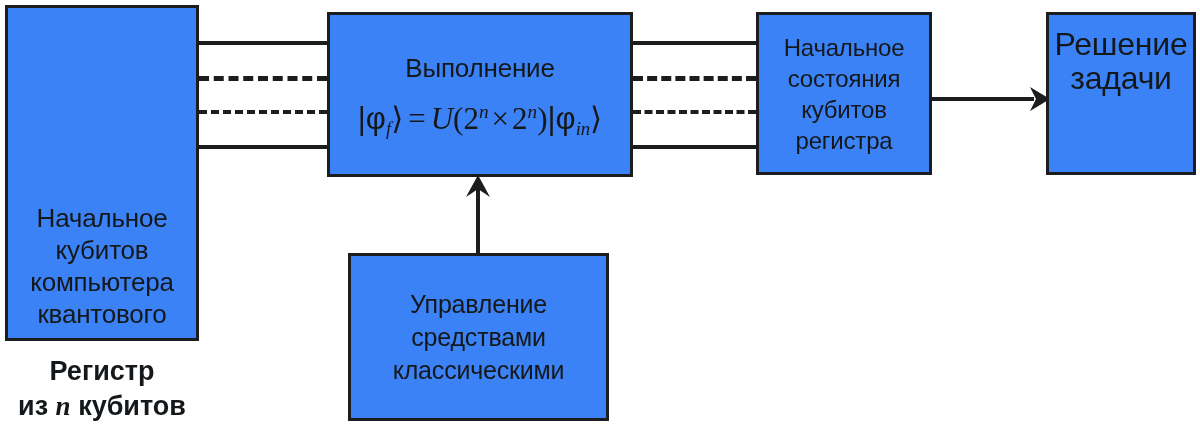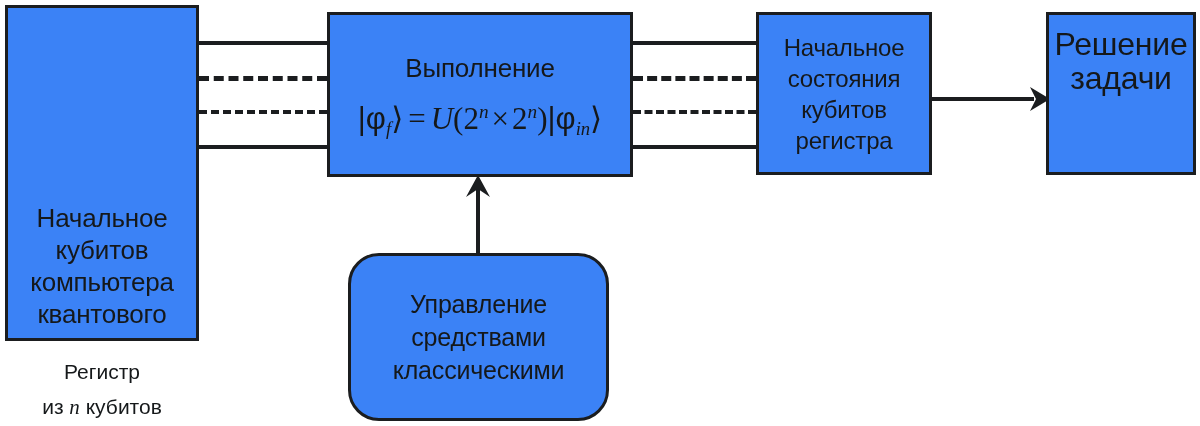--- a/index.html
+++ b/index.html
@@ -108,37 +108,37 @@
   }
   #solution-box .box-line { font-size: 32px; line-height: 34px; }
 
   
   #control-box {
     left: 348px;
     top: 253px;
     width: 261px;
     height: 168px;
     justify-content: center;
-    border-radius: 31px;
   }
   #control-box .box-line { font-size: 25px; line-height: 33px; }
 
   
   #register-caption {
     position: absolute;
     left: 0px;
     top: 354px;
     width: 204px;
     text-align: center;
     color: #15181a;
   }
   #register-caption .cap-line {
-    font-size: 21px;
+    font-size: 27px;
     line-height: 35px;
     white-space: nowrap;
+    font-weight: bold;
   }
   #register-caption .it {
     font-family: "Liberation Serif", "DejaVu Serif", serif;
     font-style: italic;
   }
 
   
   .wire {
     position: absolute;
     height: 0;

